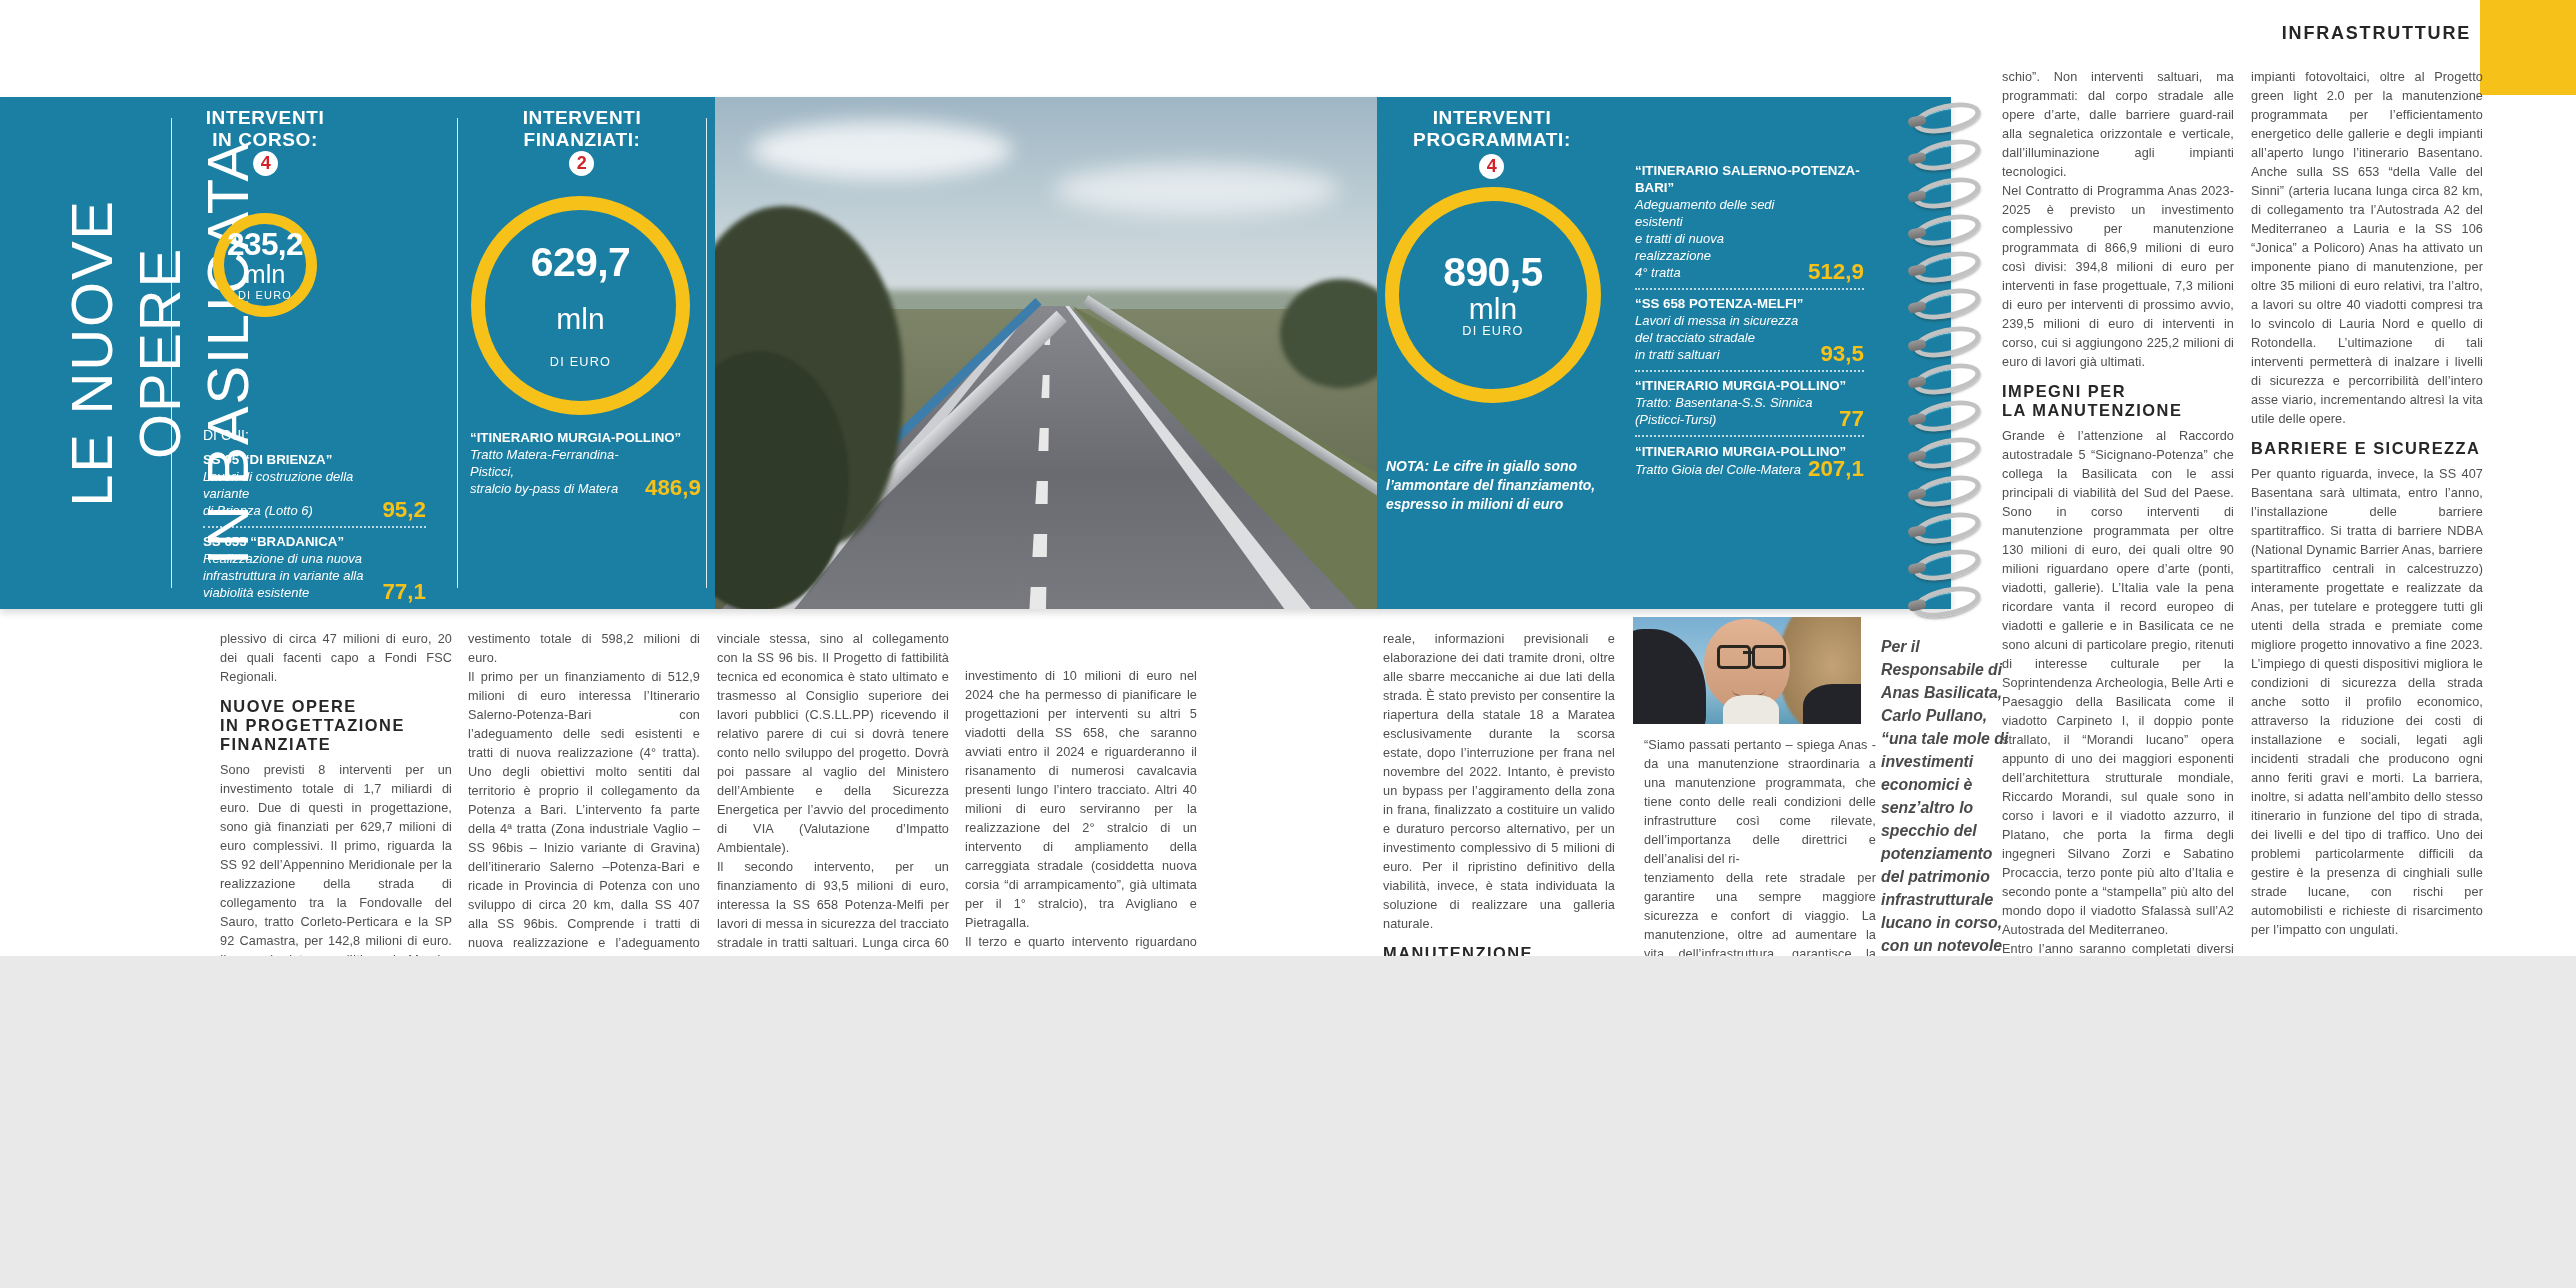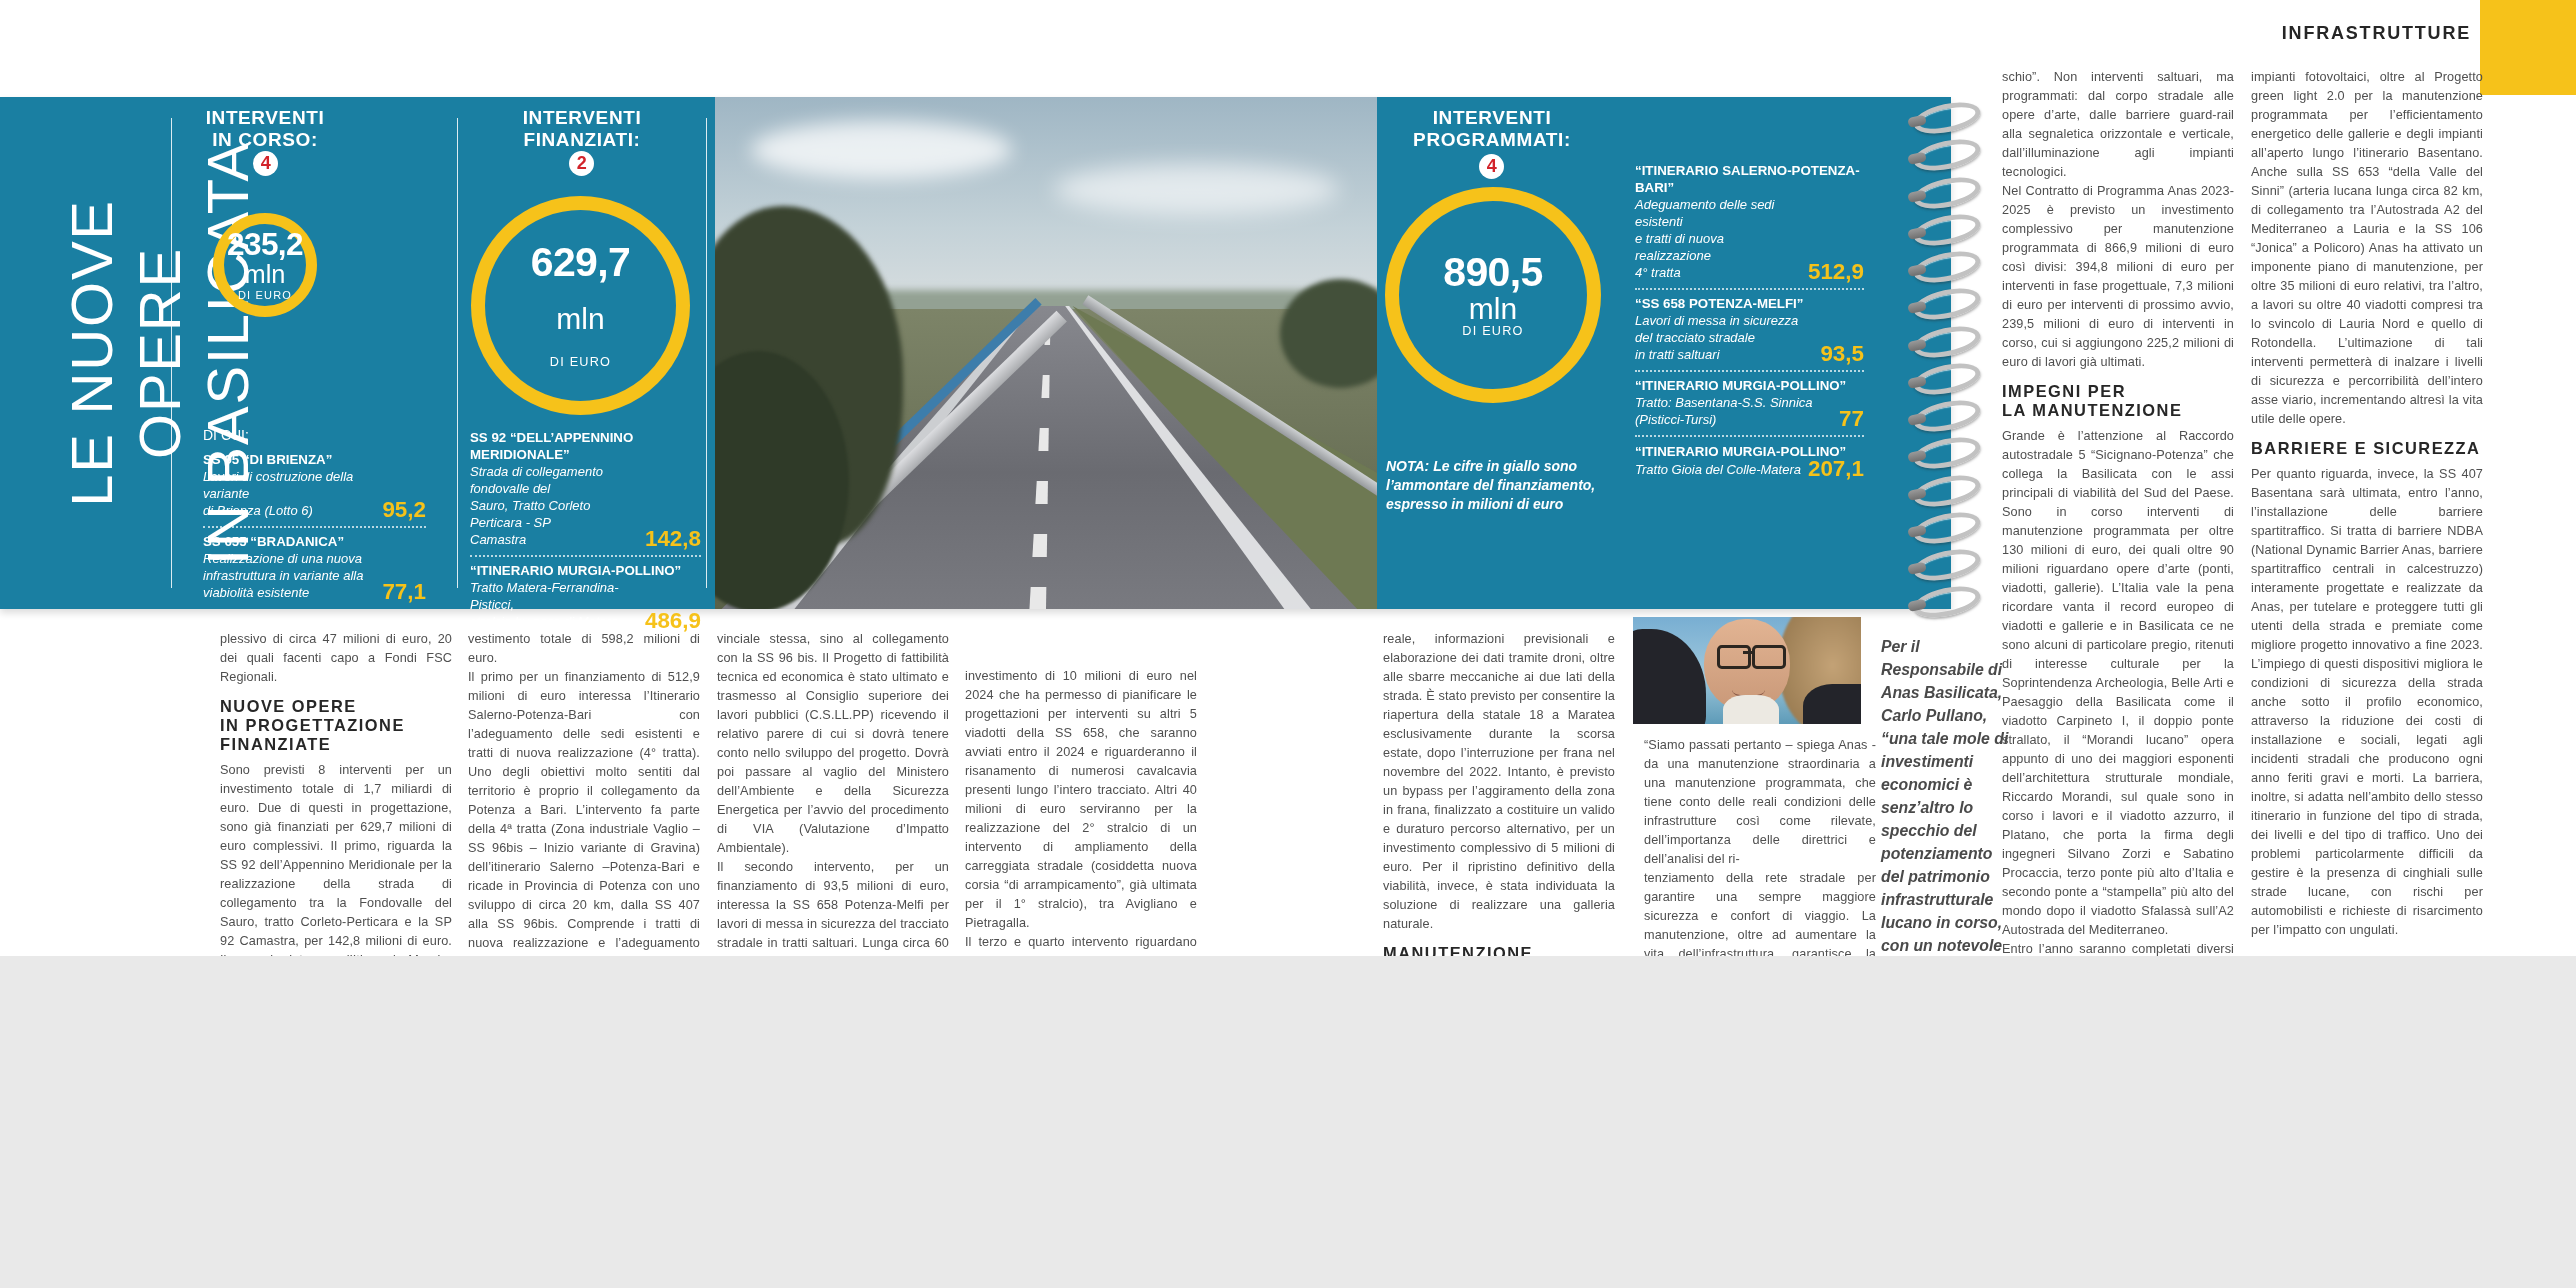--- a/index.html
+++ b/index.html
@@ -157,30 +157,20 @@
   <div class="sechead sh-2 pre">INTERVENTI
 FINANZIATI:</div>
   <div class="badge b-2">2</div>
   <div class="circle c-2">
     <div class="amt">629,7</div>
     <div class="unit">mln</div>
     <div class="cur">DI EURO</div>
   </div>
   <div class="iglist l-2">
     <div class="ig-item">
-      <div class="ig-name pre">SS 92 “DELL’APPENNINO
-MERIDIONALE”</div>
-      <div class="ig-row">
-        <div class="ig-desc pre">Strada di collegamento fondovalle del
-Sauro, Tratto Corleto Perticara - SP
-Camastra</div>
-        <div class="ig-val">142,8</div>
-      </div>
-    </div>
-    <div class="ig-item">
       <div class="ig-name pre">“ITINERARIO MURGIA-POLLINO”</div>
       <div class="ig-row">
         <div class="ig-desc pre">Tratto Matera-Ferrandina-Pisticci,
 stralcio by-pass di Matera</div>
         <div class="ig-val">486,9</div>
       </div>
     </div>
   </div>
 
   <div class="photo">

